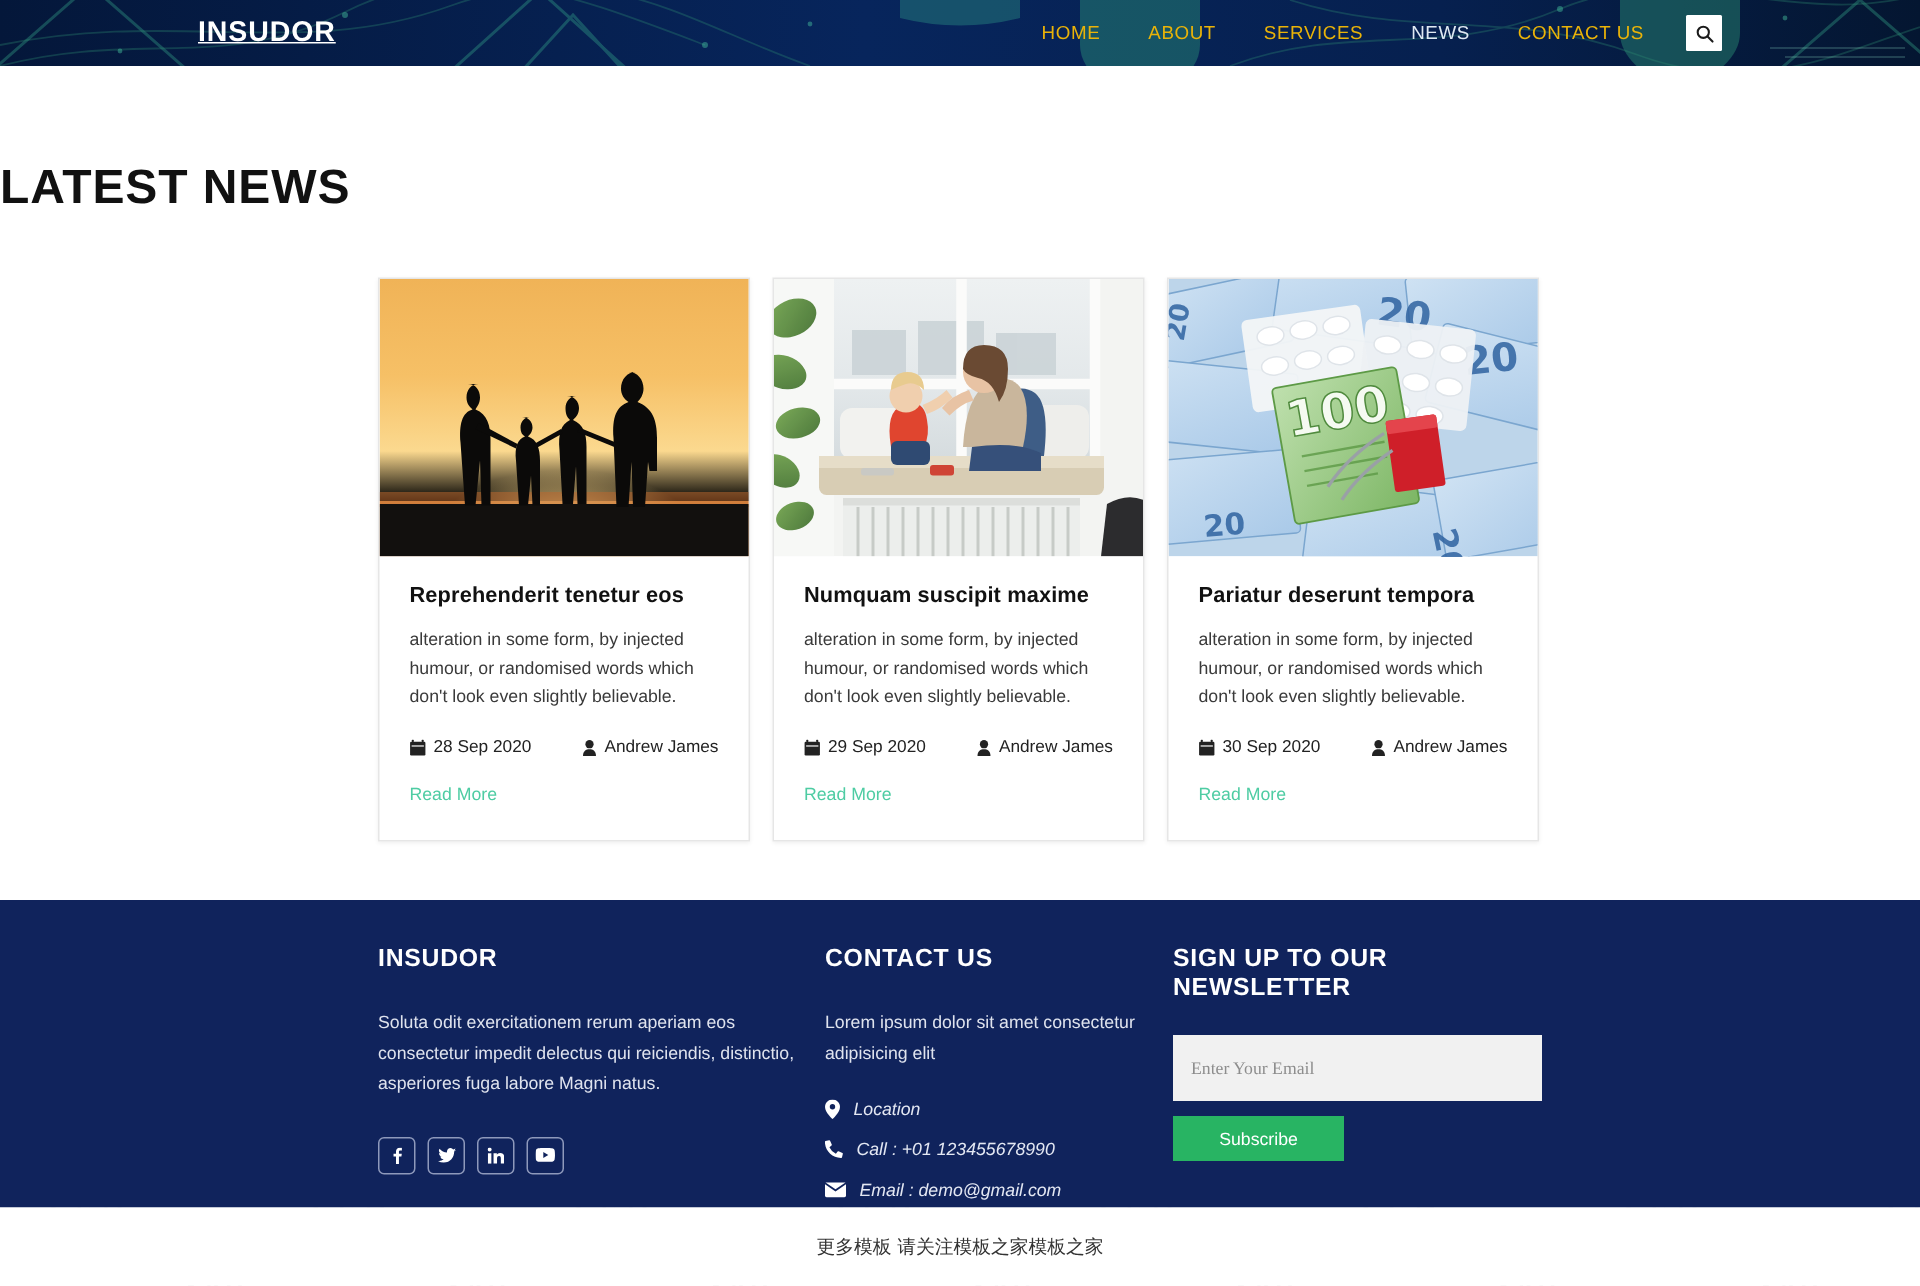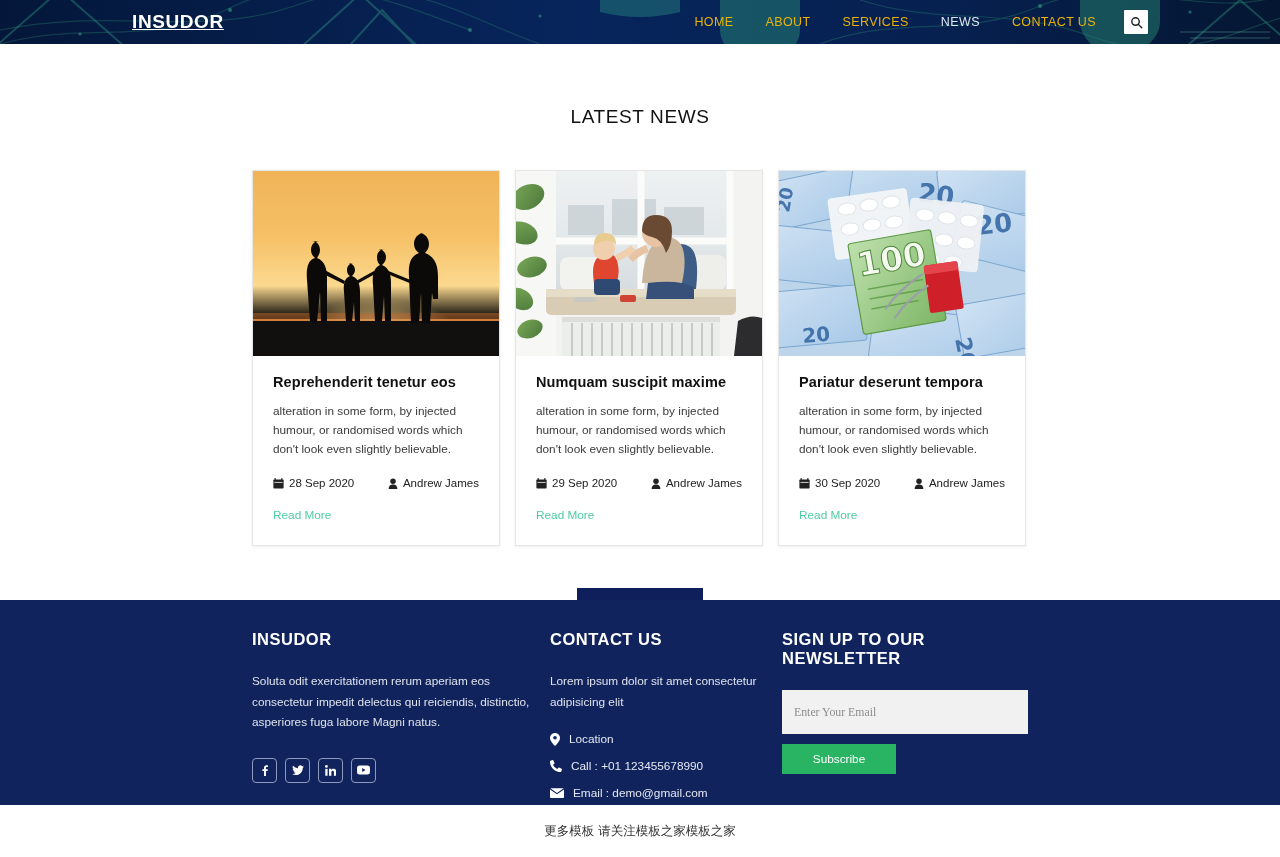--- a/index.html
+++ b/index.html
@@ -97,23 +97,23 @@
 
   
   .main {
     position: relative;
     background: #ffffff;
     padding-top: 62px;
     height: 556px;
     z-index: 10;
   }
   .section-title {
-    text-align: center;
-    font-size: 19px;
-    font-weight: normal;
+    text-align: left;
+    font-size: 32px;
+    font-weight: bold;
     color: #111111;
     letter-spacing: 0.6px;
     margin-bottom: 42px;
   }
 
   .cards {
     width: 776px;
     margin: 0 auto;
     display: flex;
     gap: 15px;
@@ -216,21 +216,21 @@
     border: 1px solid #8e99bb;
     border-radius: 4px;
     display: flex;
     align-items: center;
     justify-content: center;
     color: #ffffff;
     text-decoration: none;
   }
   .social svg { display: block; }
 
-  .contact-list { margin-top: 20px; }
+  .contact-list { margin-top: 20px; font-style: italic; }
   .contact-row {
     display: flex;
     align-items: center;
     gap: 9px;
     color: #e4e8f3;
     font-size: 11.8px;
     margin-bottom: 13px;
   }
   .contact-row svg { display: block; flex: none; }
 

